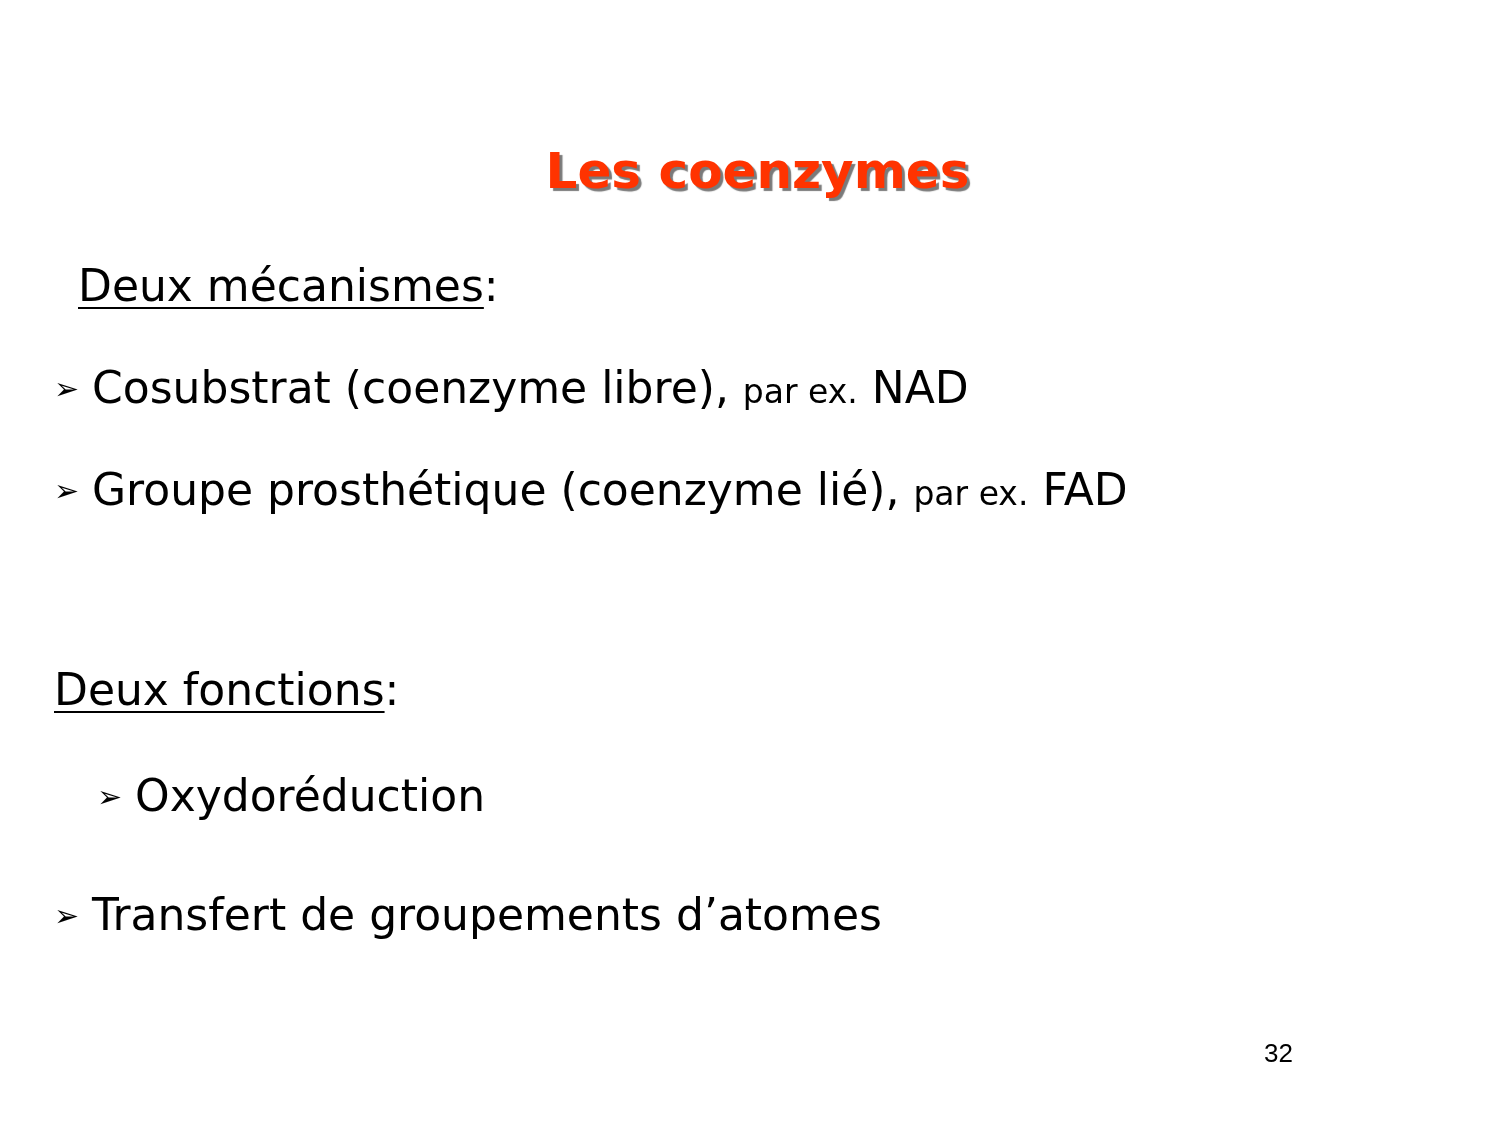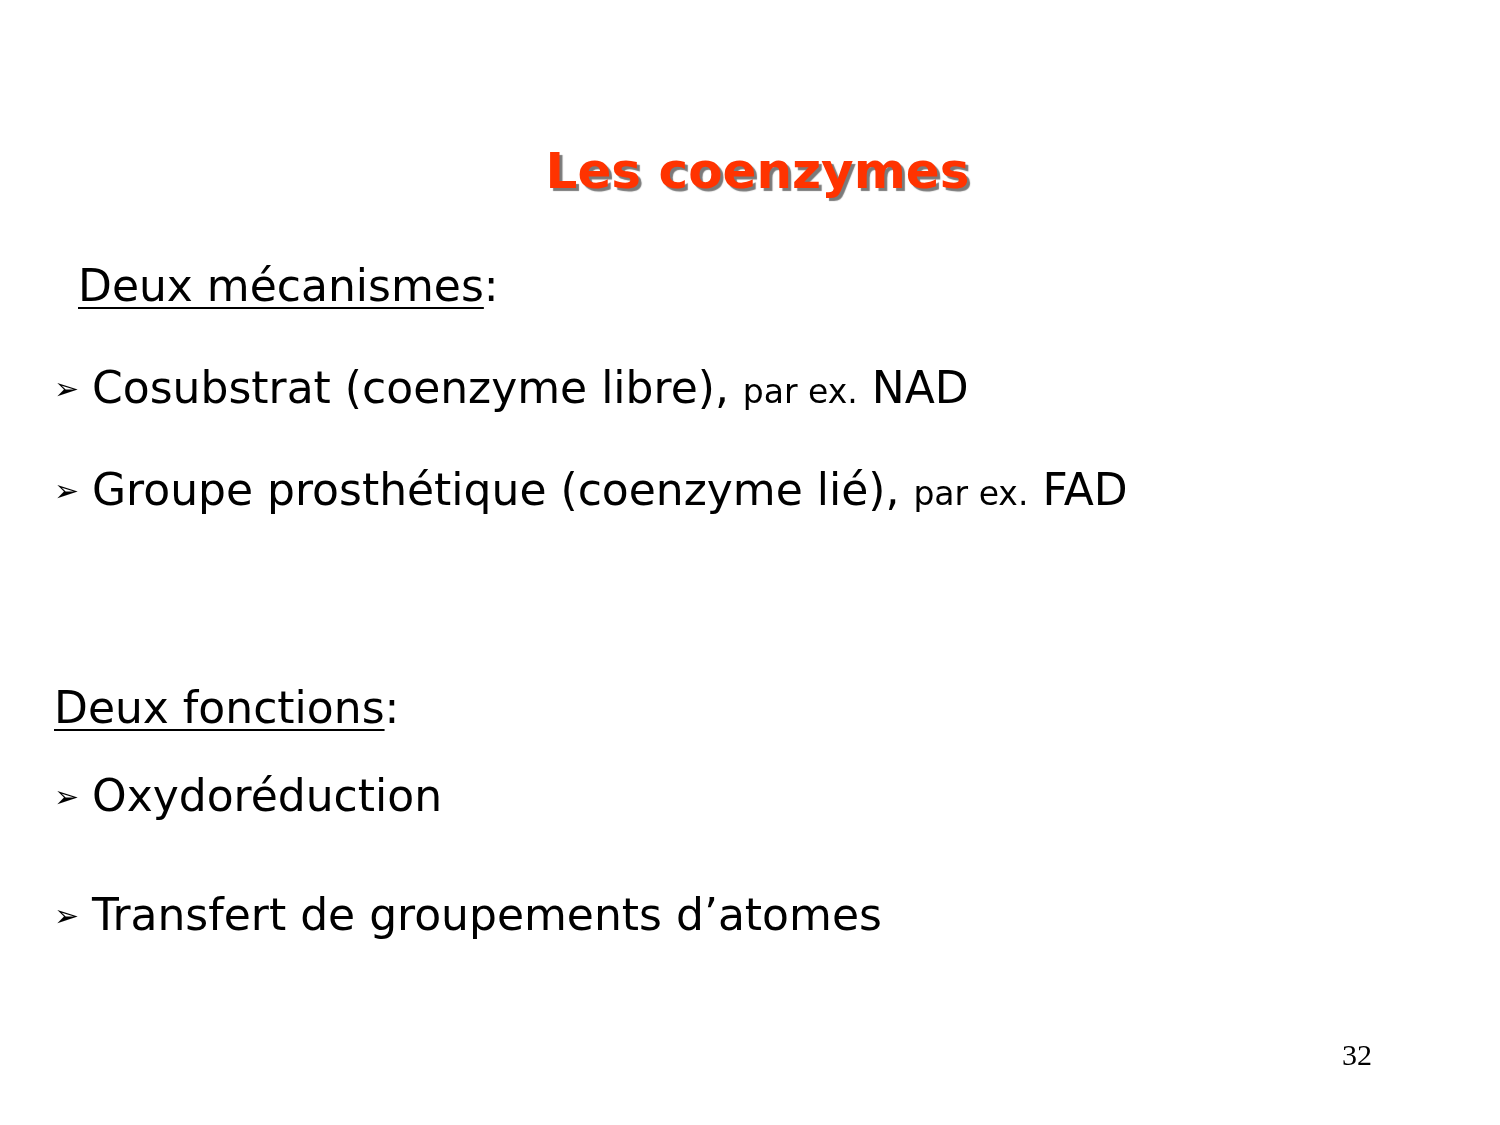--- a/index.html
+++ b/index.html
@@ -12,33 +12,33 @@
       font-family: "DejaVu Sans", sans-serif; font-weight: bold; font-size: 50px;
       color: #ff3300; text-shadow: 3px 3px 1px #7a7a7a; letter-spacing: 0px;
     }
     .line {
       position: absolute; left: 54px; font-size: 44px; white-space: nowrap; line-height: 1;
     }
     .u { text-decoration: underline; text-underline-offset: 6px; text-decoration-thickness: 2px; }
     .bullet { display: inline-block; width: 38px; font-size: 30px; vertical-align: 4px; }
     .small { font-size: 33px; }
     .pagenum {
-      position: absolute; left: 1342px; top: 1038px; font-family: Liberation Serif, serif; font-size: 30px;
+      position: absolute; left: 1264px; top: 1038px; font-family: Liberation Sans, sans-serif; font-size: 26px;
     }
   </style>
 </head>
 <body>
 
 <div class="title">Les coenzymes</div>
 
 <div class="line" style="top:264px;margin-left:24px;"><span class="u">Deux mécanismes</span><span>:</span></div>
 
 <div class="line" style="top:366px;"><span class="bullet">➢</span><span>Cosubstrat (coenzyme libre), </span><span class="small">par ex.</span><span> NAD</span></div>
 
 <div class="line" style="top:468px;"><span class="bullet">➢</span><span>Groupe prosthétique (coenzyme lié), </span><span class="small">par ex.</span><span> FAD</span></div>
 
-<div class="line" style="top:686px;"><span class="u">Deux fonctions</span><span>:</span></div>
+<div class="line" style="top:668px;"><span class="u">Deux fonctions</span><span>:</span></div>
 
-<div class="line" style="top:774px;"><span class="bullet">➢</span><span>Oxydoréduction</span></div>
+<div class="line" style="top:774px;margin-left:43px;"><span class="bullet">➢</span><span>Oxydoréduction</span></div>
 
 <div class="line" style="top:893px;"><span class="bullet">➢</span><span>Transfert de groupements d’atomes</span></div>
 
 <div class="pagenum">32</div>
 
 </body></html>

